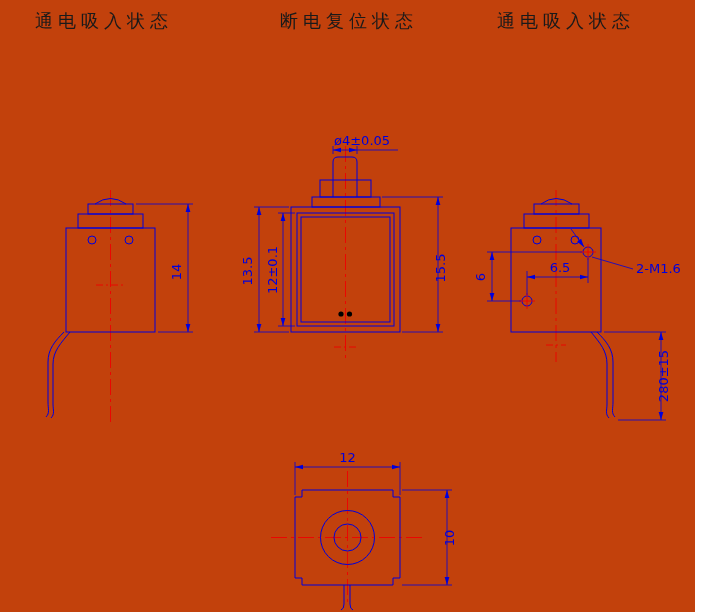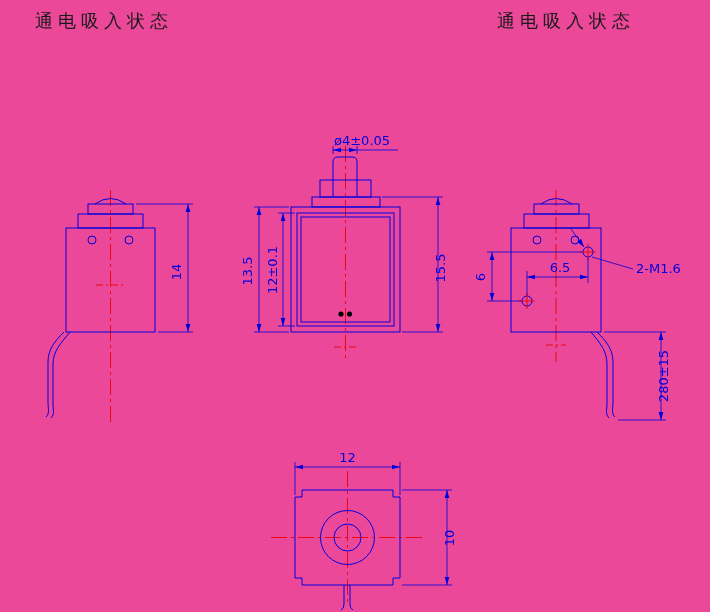--- a/index.html
+++ b/index.html
@@ -1,23 +1,22 @@
 <!DOCTYPE html>
 <html style="--outline: #0000dd; --centerline: #ee0000; --label-text: #1a1a1a; --dimension-text: #0000dd;"><head>
 <meta charset="utf-8">
 <title>Solenoid Technical Drawing</title>
 <style>
   html,body { margin:0; padding:0; background:#ffffff; }
   .canvas {
     position:relative;
     width:695px; height:612px;
-    background:#ec4899;
+    background:#c2410c;
     font-family:"DejaVu Sans", sans-serif;
     overflow:hidden;
-    padding-left:15px;
   }
   .state-label {
     position:absolute;
     top:9px;
     font-size:18px;
     letter-spacing:5px;
     color:var(--label-text,#1a1a1a);
     white-space:nowrap;
     font-family:"DejaVu Sans", sans-serif;
   }
@@ -39,20 +38,21 @@
     font-size:13px;
     font-family:"DejaVu Sans", sans-serif;
   }
 </style>
 </head>
 <body>
 
 <div class="canvas">
 
   <div class="state-label" id="lbl-left">通电吸入状态</div>
+  <div class="state-label" id="lbl-center">断电复位状态</div>
   <div class="state-label" id="lbl-right">通电吸入状态</div>
 
   <svg width="721" height="612" viewBox="0 0 721 612">
     <defs>
       <marker id="ah" viewBox="0 0 10 8" refX="9.5" refY="4" markerWidth="11" markerHeight="9" orient="auto-start-reverse">
         <path d="M0,1.2 L9.5,4 L0,6.8 Z" class="arrow"></path>
       </marker>
     </defs>
 
     <g>

